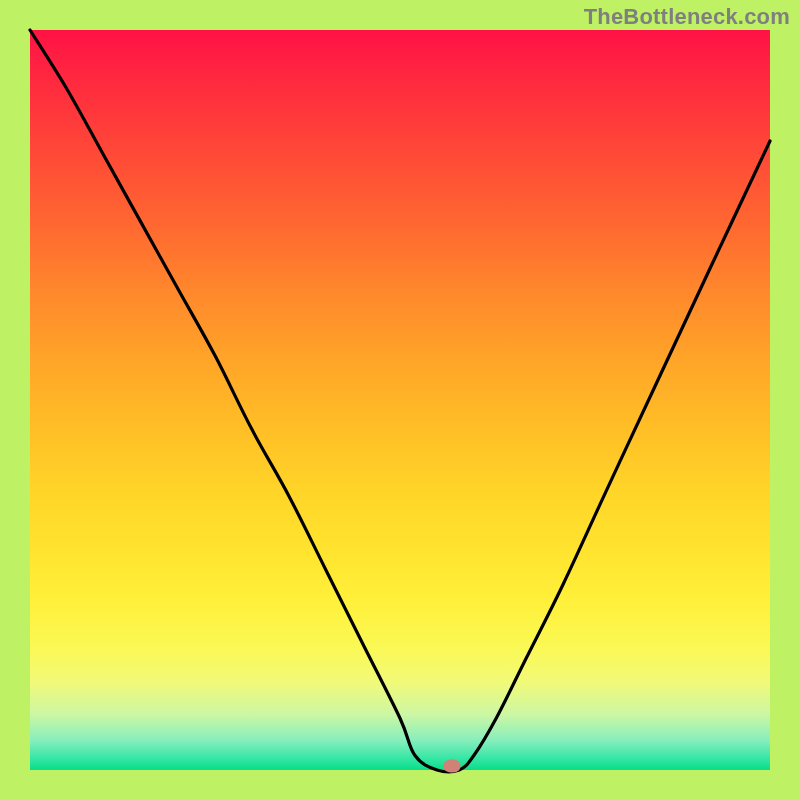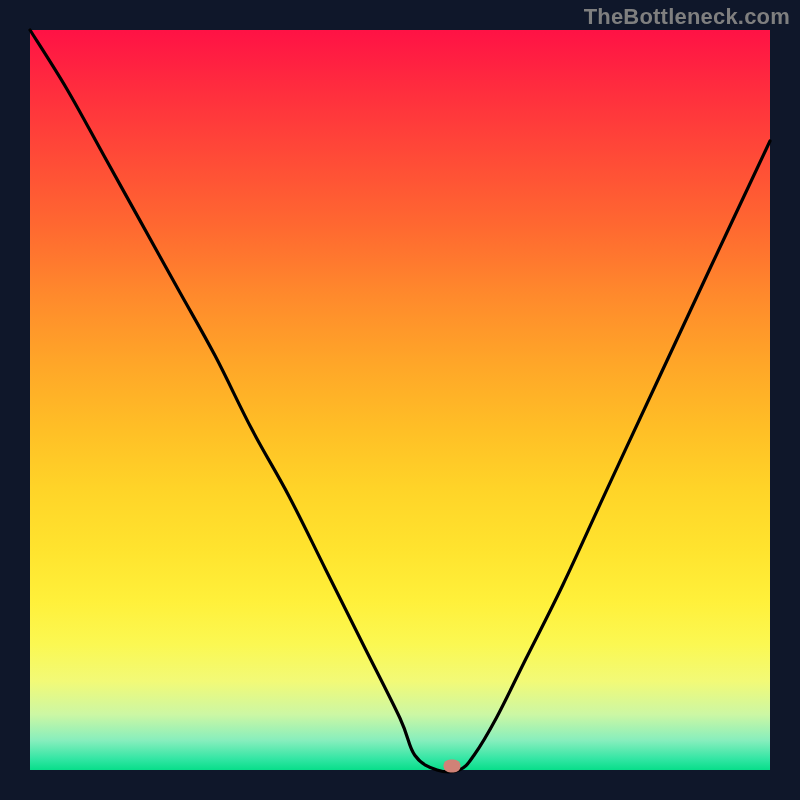--- a/index.html
+++ b/index.html
@@ -10,21 +10,21 @@
     background: #000;
     overflow: hidden;
     font-family: Arial, Helvetica, sans-serif;
   }
   .frame {
     position: absolute;
     left: 0;
     top: 0;
     width: 800px;
     height: 800px;
-    background: #0f172a;
+    background: #bef264;
   }
   .plot-area {
     position: absolute;
     left: 30px;
     top: 30px;
     width: 740px;
     height: 740px;
     background: linear-gradient(to bottom,
       #ff1245 0%,
       #ff2d3e 8%,

